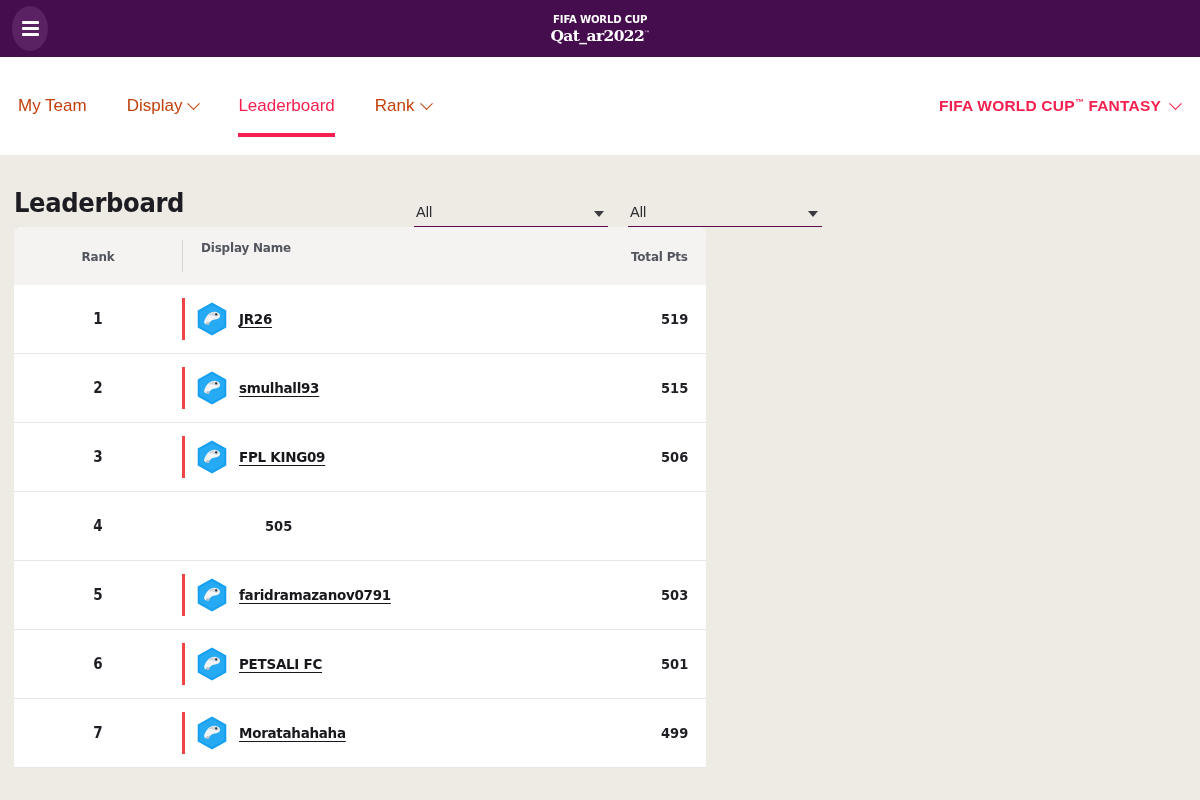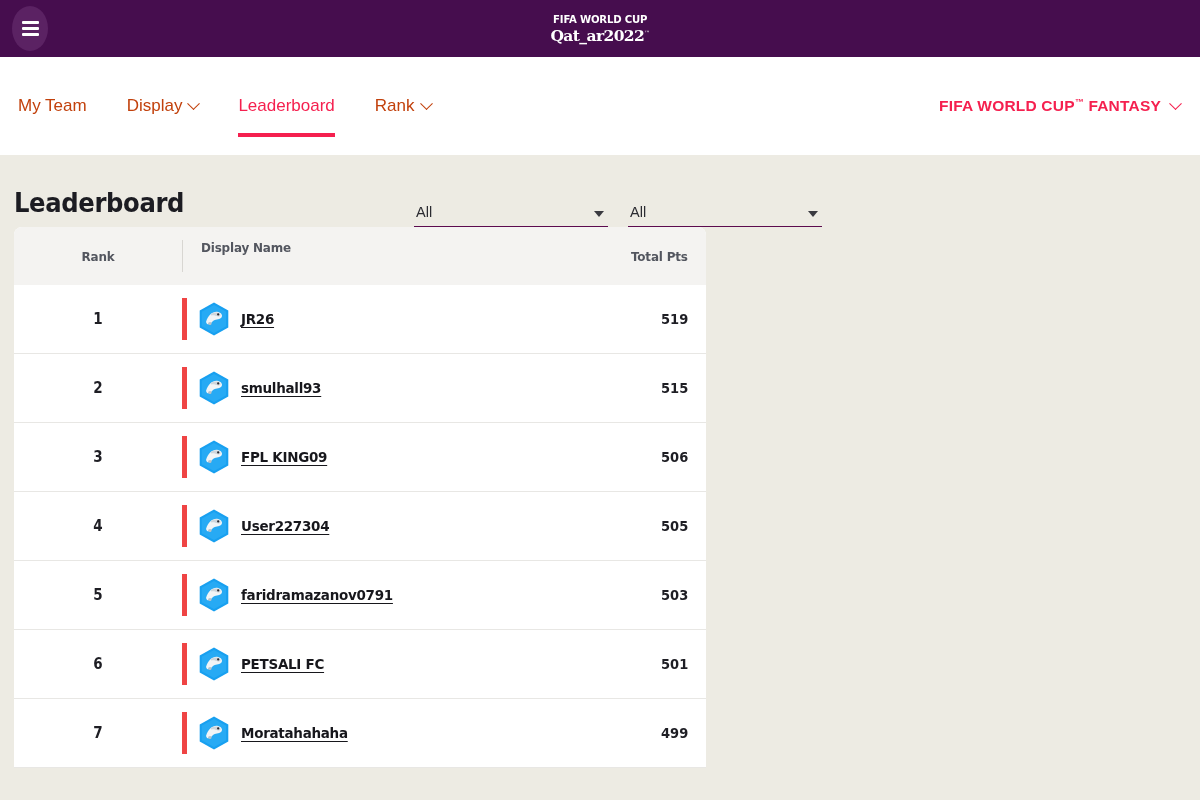--- a/index.html
+++ b/index.html
@@ -290,21 +290,21 @@
     font-family: "DejaVu Sans", sans-serif;
     transform: scaleX(0.9);
   }
 
   .cell-name {
     flex: 1;
     display: flex;
     align-items: center;
     gap: 12px;
     padding-left: 12px;
-    border-left: 5px solid #ef4444;
+    border-left: 3px solid #ef4444;
     height: 42px;
   }
 
   .avatar {
     width: 30px;
     height: 34px;
     flex: 0 0 auto;
     position: relative;
   }
 
@@ -449,31 +449,20 @@
                 <path d="M12 12 C15 10,19 10,21 12 C22.5 13.5,21 15,19 14.5 C17 14,15 13,12 13.5 Z" fill="#cfd6dc"></path>
                 <circle cx="19.2" cy="12.4" r="1.15" fill="#2a2a33"></circle>
                 <path d="M9 21 C11 19,13 20,12.5 22 C12 23.6,9.5 23.3,9 21 Z" fill="#b9c2ca"></path>
               </svg></span>
             <span class="player-name">FPL KING09</span>
           </div>
           <div class="cell-pts"><span>506</span></div>
         </div>
         <div class="board-row">
           <div class="cell-rank">4</div>
-          <div class="cell-name">
-            <span class="avatar"><svg width="30" height="34" viewBox="0 0 30 34">
-                <polygon points="15,0.5 29.3,8.5 29.3,25.5 15,33.5 0.7,25.5 0.7,8.5" fill="#18a0f0"></polygon>
-                <polygon points="15,3 27.2,9.8 27.2,24.2 15,31 2.8,24.2 2.8,9.8" fill="#35b2f7" opacity="0.55"></polygon>
-                <path d="M7 20 C9 13,14 9,19 10 C23 11,24 14,22 16 C20 18,16 17,14 19 C12 21,11 23,8 22 Z" fill="#f2f4f6"></path>
-                <path d="M12 12 C15 10,19 10,21 12 C22.5 13.5,21 15,19 14.5 C17 14,15 13,12 13.5 Z" fill="#cfd6dc"></path>
-                <circle cx="19.2" cy="12.4" r="1.15" fill="#2a2a33"></circle>
-                <path d="M9 21 C11 19,13 20,12.5 22 C12 23.6,9.5 23.3,9 21 Z" fill="#b9c2ca"></path>
-              </svg></span>
-            <span class="player-name">User227304</span>
-          </div>
           <div class="cell-pts"><span>505</span></div>
         </div>
         <div class="board-row">
           <div class="cell-rank">5</div>
           <div class="cell-name">
             <span class="avatar"><svg width="30" height="34" viewBox="0 0 30 34">
                 <polygon points="15,0.5 29.3,8.5 29.3,25.5 15,33.5 0.7,25.5 0.7,8.5" fill="#18a0f0"></polygon>
                 <polygon points="15,3 27.2,9.8 27.2,24.2 15,31 2.8,24.2 2.8,9.8" fill="#35b2f7" opacity="0.55"></polygon>
                 <path d="M7 20 C9 13,14 9,19 10 C23 11,24 14,22 16 C20 18,16 17,14 19 C12 21,11 23,8 22 Z" fill="#f2f4f6"></path>
                 <path d="M12 12 C15 10,19 10,21 12 C22.5 13.5,21 15,19 14.5 C17 14,15 13,12 13.5 Z" fill="#cfd6dc"></path>

